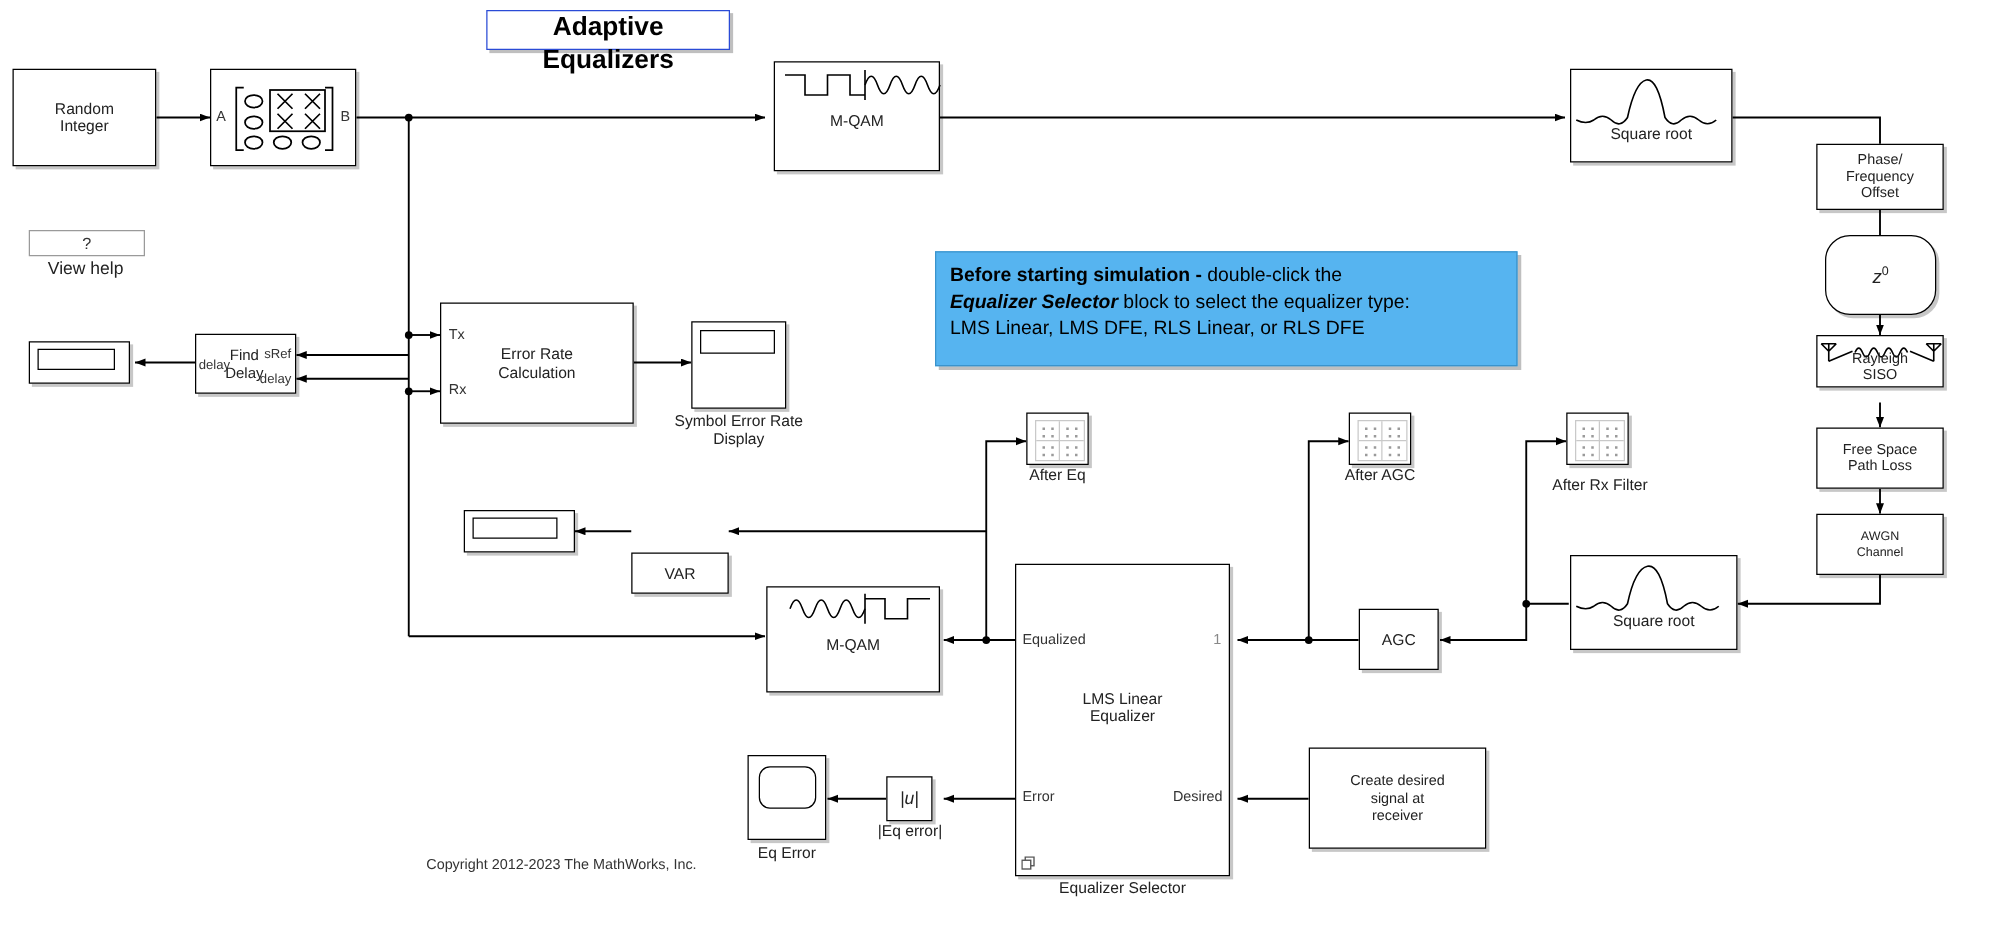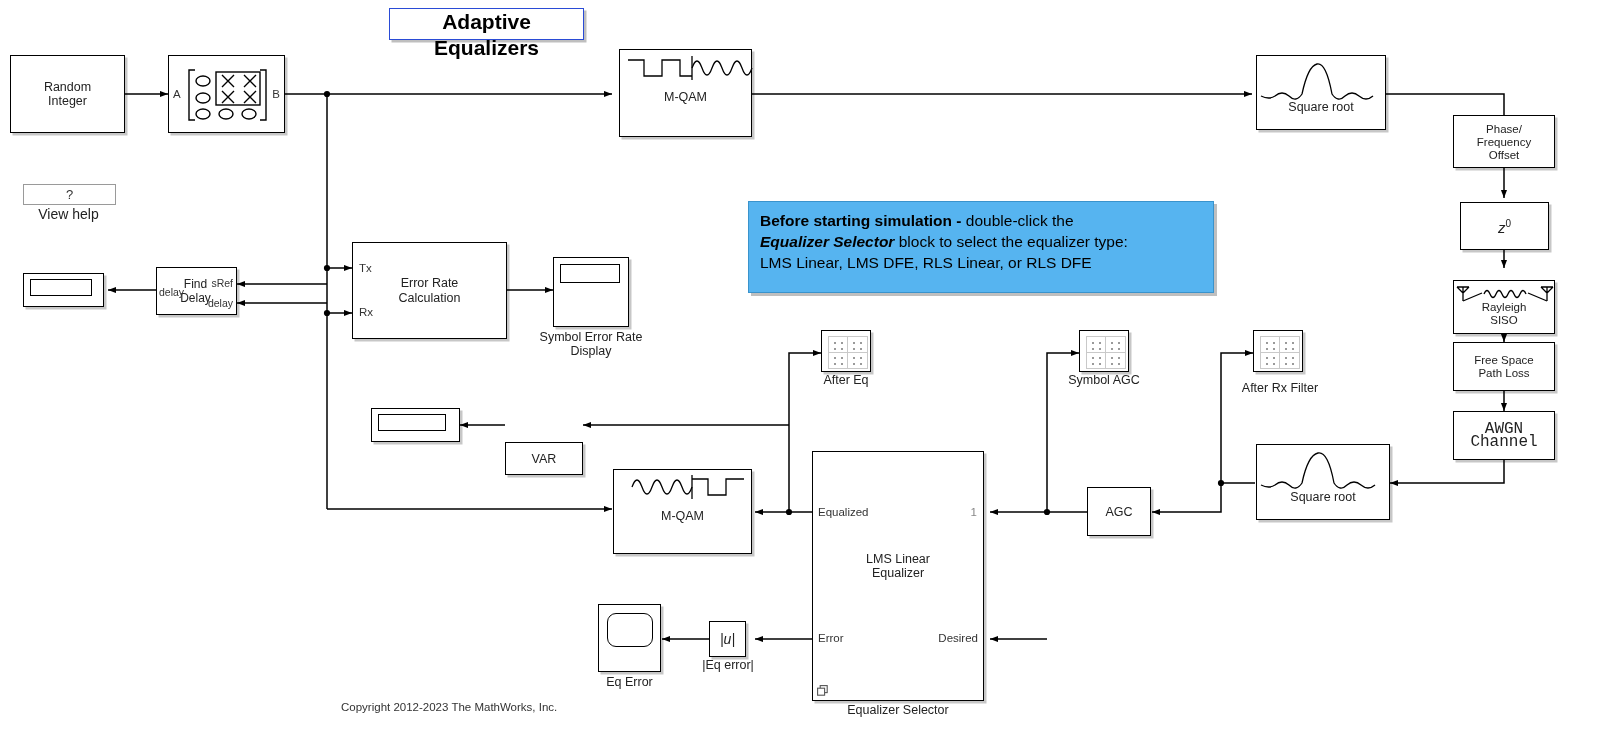--- a/index.html
+++ b/index.html
@@ -169,47 +169,47 @@
     </svg>
     <div class="lbl" style="top:70%;">Square root</div>
   </div>
 
   <div class="blk" style="left:1453px;top:115px;width:102px;height:53px;">
     <div class="lbl" style="white-space:pre-line;font-size:11.5px;line-height:13px;">Phase/
 Frequency
 Offset</div>
   </div>
 
-  <div class="blk" style="left:1460px;top:202px;width:89px;height:48px;">
+  <div class="blk" style="left:1460px;top:188px;width:89px;height:64px;border-radius:20px;">
     <div class="lbl">
       <span class="zlabel"><span>z</span><sup>0</sup></span>
     </div>
   </div>
 
-  <div class="blk" style="left:1453px;top:280px;width:102px;height:54px;">
+  <div class="blk" style="left:1453px;top:268px;width:102px;height:42px;">
     <svg viewBox="0 0 102 54" style="position:absolute;left:0;top:0;width:102px;height:54px;">
       <g stroke="#000" stroke-width="1.3" fill="none">
         <path d="M9,6 L9,20 M3,6 L15,6 M3,6 L9,12 M15,6 L9,12"></path>
         <path d="M9,20 L28,12"></path>
         <path d="M93,6 L93,20 M87,6 L99,6 M87,6 L93,12 M99,6 L93,12"></path>
         <path d="M93,20 L74,12"></path>
         <path d="M30,13 q3,-7 6,0 t6,0 t6,0 t6,0 t6,0 t6,0 t6,0"></path>
       </g>
     </svg>
     <div class="lbl" style="white-space:pre-line;font-size:11.5px;line-height:13px;top:63%;">Rayleigh
 SISO</div>
   </div>
 
   <div class="blk" style="left:1453px;top:342px;width:102px;height:49px;">
     <div class="lbl" style="white-space:pre-line;font-size:11.5px;line-height:13px;">Free Space
 Path Loss</div>
   </div>
 
   <div class="blk" style="left:1453px;top:411px;width:102px;height:49px;">
-    <div class="lbl" style="white-space:pre-line;font-size:16px;line-height:13px;font-family:Liberation Mono, monospace;">AWGN
+    <div class="lbl" style="white-space:pre-line;font-size:10px;line-height:13px;">AWGN
 Channel</div>
   </div>
 
   <div class="blk" style="left:1256px;top:444px;width:134px;height:76px;">
     <svg viewBox="0 0 134 76" style="position:absolute;left:0;top:0;width:134px;height:76px;">
       <path d="M4,40 q8,4 14,0 q7,-6 14,0 q7,7 13,-2 q6,-28 16,-30 q10,-2 16,30 q6,9 13,2 q7,-6 14,0 q7,6 14,0" stroke="#000" stroke-width="1.3" fill="none"></path>
     </svg>
     <div class="lbl" style="top:70%;">Square root</div>
   </div>
 
@@ -226,20 +226,25 @@
     <span class="port" style="right:5px;top:180px;">Desired</span>
     <svg class="sub-corner" viewBox="0 0 11 11" style="left:4px;bottom:4px;">
       <g stroke="#555" stroke-width="1.1" fill="#fff">
         <rect x="3.2" y="0.6" width="7" height="7"></rect>
         <rect x="0.6" y="3.2" width="7" height="7"></rect>
       </g>
     </svg>
   </div>
   <div class="caption" style="left:812px;top:703px;width:172px;">Equalizer Selector</div>
 
+  <div class="blk" style="left:1047px;top:598px;width:142px;height:81px;">
+    <div class="lbl" style="white-space:pre-line;font-size:11.5px;line-height:14px;">Create desired
+signal at
+receiver</div>
+  </div>
 
   <div class="blk" style="left:613px;top:469px;width:139px;height:85px;">
     <svg viewBox="0 0 139 85" style="position:absolute;left:0;top:0;width:139px;height:85px;">
       <g stroke="#000" stroke-width="1.3" fill="none">
         <path d="M18,17 q5,-14 10,0 t10,0 t10,0 t10,0 t10,0 t10,0"></path>
         <path d="M78,5 L78,29"></path>
         <path d="M78,9 L94,9 L94,25 L112,25 L112,9 L130,9"></path>
       </g>
     </svg>
     <div class="lbl" style="top:56%;">M-QAM</div>
@@ -329,21 +334,21 @@
       <div class="cg-dot" style="left:5px;top:20px;"></div>
         <div class="cg-dot" style="left:12px;top:20px;"></div>
       <div class="cg-dot" style="left:24px;top:20px;"></div>
         <div class="cg-dot" style="left:31px;top:20px;"></div>
       <div class="cg-dot" style="left:5px;top:26px;"></div>
         <div class="cg-dot" style="left:12px;top:26px;"></div>
       <div class="cg-dot" style="left:24px;top:26px;"></div>
         <div class="cg-dot" style="left:31px;top:26px;"></div>
     </div>
   </div>
-  <div class="caption" style="left:1066px;top:373px;width:76px;">Symbol AGC</div>
+  <div class="caption" style="left:1066px;top:373px;width:76px;">After AGC</div>
 
   <div class="blk" style="left:1253px;top:330px;width:50px;height:42px;">
     <div class="const-grid" style="left:6px;top:5px;width:38px;height:31px;">
       <div class="cg-v" style="left:18px;"></div>
       <div class="cg-h" style="top:15px;"></div>
       <div class="cg-dot" style="left:5px;top:5px;"></div>
         <div class="cg-dot" style="left:12px;top:5px;"></div>
       <div class="cg-dot" style="left:24px;top:5px;"></div>
         <div class="cg-dot" style="left:31px;top:5px;"></div>
       <div class="cg-dot" style="left:5px;top:11px;"></div>
@@ -355,15 +360,15 @@
       <div class="cg-dot" style="left:24px;top:20px;"></div>
         <div class="cg-dot" style="left:31px;top:20px;"></div>
       <div class="cg-dot" style="left:5px;top:26px;"></div>
         <div class="cg-dot" style="left:12px;top:26px;"></div>
       <div class="cg-dot" style="left:24px;top:26px;"></div>
         <div class="cg-dot" style="left:31px;top:26px;"></div>
     </div>
   </div>
   <div class="caption" style="left:1240px;top:381px;width:80px;">After Rx Filter</div>
 
-  <div class="copyright" style="left:341px;top:701px;">Copyright 2012-2023 The MathWorks, Inc.</div>
+  <div class="copyright" style="left:341px;top:686px;">Copyright 2012-2023 The MathWorks, Inc.</div>
 
 </div>
 
 </body></html>

